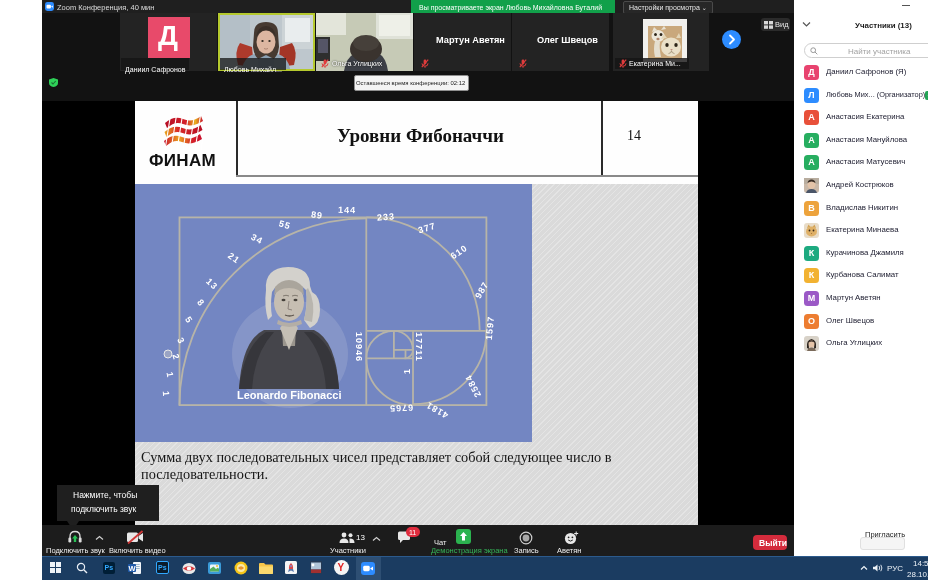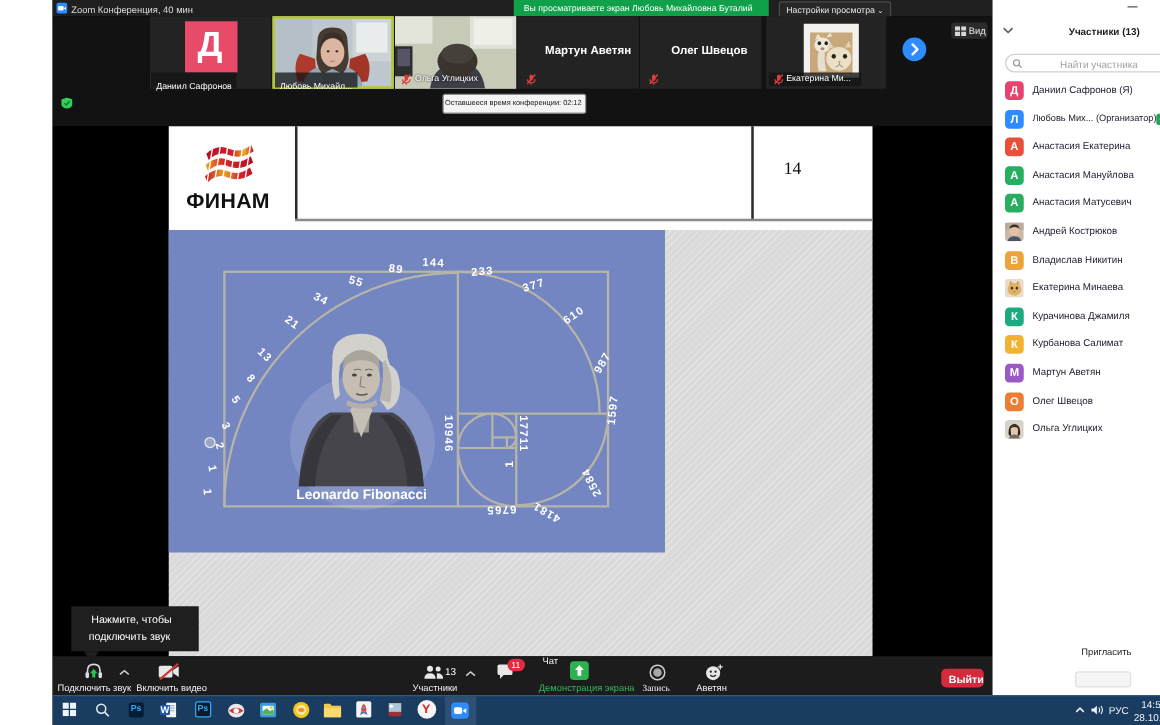--- a/index.html
+++ b/index.html
@@ -141,20 +141,21 @@
 
 <div class="abs" style="left:312px;top:75px;width:113px;height:14px;background:#f4f4f4;border:1px solid #8f8f8f;border-radius:2px;"></div>
 <div class="abs txt" style="left:314px;top:79.5px;font-size:5.9px;color:#1a1a1a;">Оставшееся время конференции: 02:12</div>
 
 <div class="abs" style="left:0;top:101px;width:752px;height:424px;background:#000;"></div>
 
 <div class="abs" style="left:93px;top:101px;width:563px;height:83px;background:#fefefe;"></div>
 <div class="abs" style="left:194px;top:101px;width:2px;height:75px;background:#2a2a2a;"></div>
 <div class="abs" style="left:559px;top:101px;width:2px;height:75px;background:#2a2a2a;"></div>
 <div class="abs" style="left:194px;top:175px;width:462px;height:1.5px;background:#8a8a8a;"></div>
+<div class="abs txt" style="left:295px;top:125px;font-size:19px;font-weight:bold;font-family:'Liberation Serif',serif;color:#111;">Уровни Фибоначчи</div>
 <div class="abs txt" style="left:585px;top:128px;font-size:14px;font-family:'Liberation Serif',serif;color:#111;">14</div>
 
 <svg class="abs" style="left:120px;top:112px" width="44" height="38" viewBox="0 0 44 38">
  <defs>
   <linearGradient id="lgr1" x1="0" y1="0" x2="1" y2="0">
           <stop offset="0" stop-color="#b50d24"></stop>
           <stop offset="0.55" stop-color="#d4212a"></stop>
           <stop offset="0.8" stop-color="#e8b11e"></stop>
           <stop offset="1" stop-color="#c8102e"></stop>
         </linearGradient>
@@ -249,20 +250,22 @@
   <ellipse cx="51.5" cy="38" rx="2" ry="1.2" fill="#45403a"></ellipse>
   <path d="M39 34 Q42 32.5 45 34 M48 34 Q51 32.5 54 34" stroke="#6e675e" stroke-width="0.8" fill="none"></path>
   <path d="M45 39 L44 47 L48 48" stroke="#8d837b" stroke-width="1" fill="none"></path>
   <path d="M41 53 Q45.5 55 50 53" stroke="#5e564e" stroke-width="1.3" fill="none"></path>
   <path d="M34 58 Q45 64 57 58 L58 62 Q45 68 33 62 Z" fill="#b4aea6"></path>
  </g>
  <text x="102" y="215" fill="#fff" font-family="Liberation Sans,sans-serif" font-size="11" font-weight="bold">Leonardo Fibonacci</text>
  <circle cx="33" cy="170" r="4" fill="#9aa4c4" stroke="#e8e8e8" stroke-width="1"></circle>
 </svg>
 
+<div class="abs txt" style="left:99px;top:449px;font-size:14.3px;font-family:'Liberation Serif',serif;color:#151515;">Сумма двух последовательных чисел представляет собой следующее число в</div>
+<div class="abs txt" style="left:99px;top:466px;font-size:14.3px;font-family:'Liberation Serif',serif;color:#151515;">последовательности.</div>
 
 <div class="abs" style="left:15px;top:485px;width:102px;height:36px;background:#1f1f1f;"></div>
 <div class="abs txt" style="left:31px;top:490px;font-size:8.5px;color:#fff;">Нажмите, чтобы</div>
 <div class="abs txt" style="left:29px;top:504px;font-size:8.5px;color:#fff;">подключить звук</div>
 <div class="abs" style="left:25px;top:521px;width:0;height:0;border-left:6px solid transparent;border-right:6px solid transparent;border-top:9px solid #1f1f1f;"></div>
 
 <div class="abs" style="left:0;top:525px;width:752px;height:31px;background:#1c1c1c;"></div>
 
 <svg class="abs" style="left:25px;top:529px" width="16" height="17" viewBox="0 0 16 17">
  <path d="M3 9 V7.5 Q3 2.5 8 2.5 Q13 2.5 13 7.5 V9" stroke="#dcdcdc" stroke-width="1.3" fill="none"></path>
@@ -292,33 +295,33 @@
 <svg class="abs" style="left:330px;top:536px" width="9" height="6" viewBox="0 0 9 6">
       <path d="M1 4.5 L4.5 1.5 L8 4.5" stroke="#cfcfcf" stroke-width="1.2" fill="none"></path>
     </svg>
 <div class="abs txt" style="left:288px;top:546px;font-size:7.5px;color:#f0f0f0;">Участники</div>
 
 <svg class="abs" style="left:355px;top:531px" width="14" height="13" viewBox="0 0 14 13">
  <path d="M1 2 Q1 0.5 2.5 0.5 H11.5 Q13 0.5 13 2 V7.5 Q13 9 11.5 9 H6 L3 12 V9 H2.5 Q1 9 1 7.5 Z" fill="#e8e8e8"></path>
 </svg>
 <div class="abs" style="left:364px;top:527px;width:14px;height:9.5px;background:#e02c3e;border-radius:5px;"></div>
 <div class="abs txt" style="left:367px;top:528.5px;font-size:7px;color:#fff;">11</div>
-<div class="abs txt" style="left:357px;top:524px;font-size:7.5px;color:#f0f0f0;padding-left:35px;">Чат</div>
+<div class="abs txt" style="left:357px;top:538px;font-size:7.5px;color:#f0f0f0;padding-left:35px;">Чат</div>
 
 <div class="abs" style="left:414px;top:529px;width:15px;height:15px;background:#2bb34f;border-radius:3px;"></div>
 <svg class="abs" style="left:414px;top:529px" width="15" height="15" viewBox="0 0 15 15">
       <path d="M7.5 3 L11 7 H9 V11.5 H6 V7 H4 Z" fill="#fff"></path>
     </svg>
 <div class="abs txt" style="left:389px;top:546px;font-size:7.5px;color:#35b558;">Демонстрация экрана</div>
 
 <svg class="abs" style="left:477px;top:531px" width="14" height="14" viewBox="0 0 14 14">
  <circle cx="7" cy="7" r="5.8" stroke="#cfcfcf" stroke-width="1.2" fill="none"></circle>
  <circle cx="7" cy="7" r="3.4" fill="#a8a8a8"></circle>
 </svg>
-<div class="abs txt" style="left:472px;top:546px;font-size:7.5px;color:#f0f0f0;font-family:Liberation Serif, serif;">Запись</div>
+<div class="abs txt" style="left:472px;top:546px;font-size:7.5px;color:#f0f0f0;">Запись</div>
 
 <svg class="abs" style="left:522px;top:531px" width="15" height="14" viewBox="0 0 15 14">
  <circle cx="6.5" cy="7.5" r="5.6" fill="#e8e8e8"></circle>
  <circle cx="4.6" cy="6.3" r="0.9" fill="#222"></circle>
  <circle cx="8.4" cy="6.3" r="0.9" fill="#222"></circle>
  <path d="M4.2 9 Q6.5 11.2 8.8 9" stroke="#222" stroke-width="1" fill="none"></path>
  <path d="M12.2 0.5 V4.5 M10.2 2.5 H14.2" stroke="#e8e8e8" stroke-width="1"></path>
 </svg>
 <div class="abs txt" style="left:515px;top:546px;font-size:7.5px;color:#f0f0f0;">Аветян</div>
 
@@ -608,14 +611,14 @@
       <rect x="3.6" y="0.8" width="2.8" height="5.2" rx="1.4" fill="#e14e4e"></rect>
       <path d="M1.6 4.8 Q1.6 7.8 5 7.8 Q8.4 7.8 8.4 4.8" stroke="#e14e4e" stroke-width="0.9" fill="none"></path>
       <line x1="5" y1="7.8" x2="5" y2="10.2" stroke="#e14e4e" stroke-width="0.9"></line>
       <line x1="8.6" y1="0.8" x2="1.2" y2="10" stroke="#e14e4e" stroke-width="1"></line>
     </svg>
 <svg class="abs" style="left:909px;top:339.20000000000005px" width="13" height="9" viewBox="0 0 13 9">
       <rect x="0.5" y="1.2" width="7.8" height="6.6" rx="1.2" fill="none" stroke="#3a3a3a" stroke-width="0.9"></rect>
       <path d="M8.3 3.6 L12.1 1.6 V7.4 L8.3 5.4" fill="none" stroke="#3a3a3a" stroke-width="0.9"></path>
     </svg>
 <div class="abs" style="left:818px;top:537px;width:45px;height:13px;background:#f5f5f5;border:1px solid #e0e0e0;border-radius:3px;box-sizing:border-box;"></div>
-<div class="abs txt" style="left:823px;top:517px;font-size:7.5px;color:#222;">Пригласить</div>
+<div class="abs txt" style="left:823px;top:530px;font-size:7.5px;color:#222;">Пригласить</div>
 </div>
 
 </body></html>

